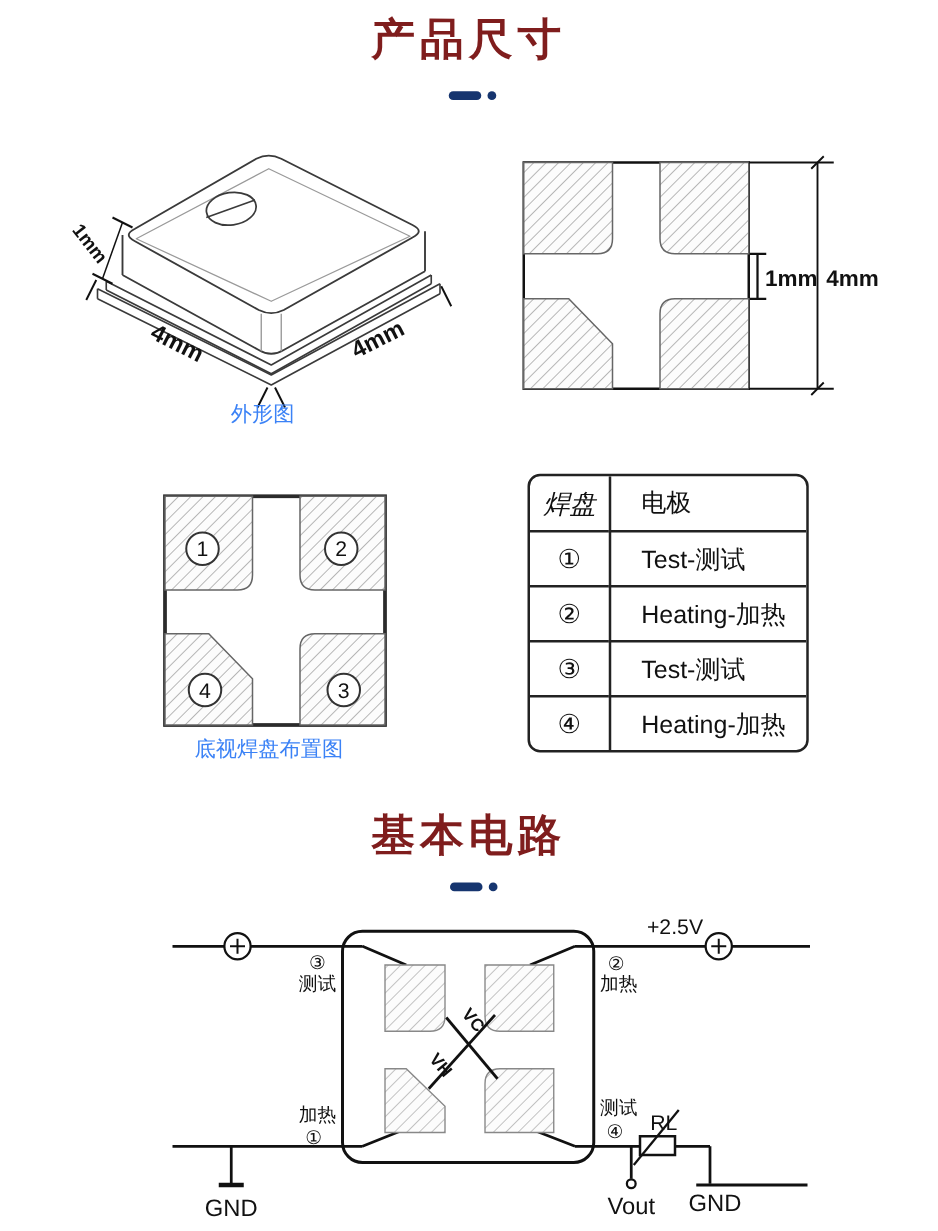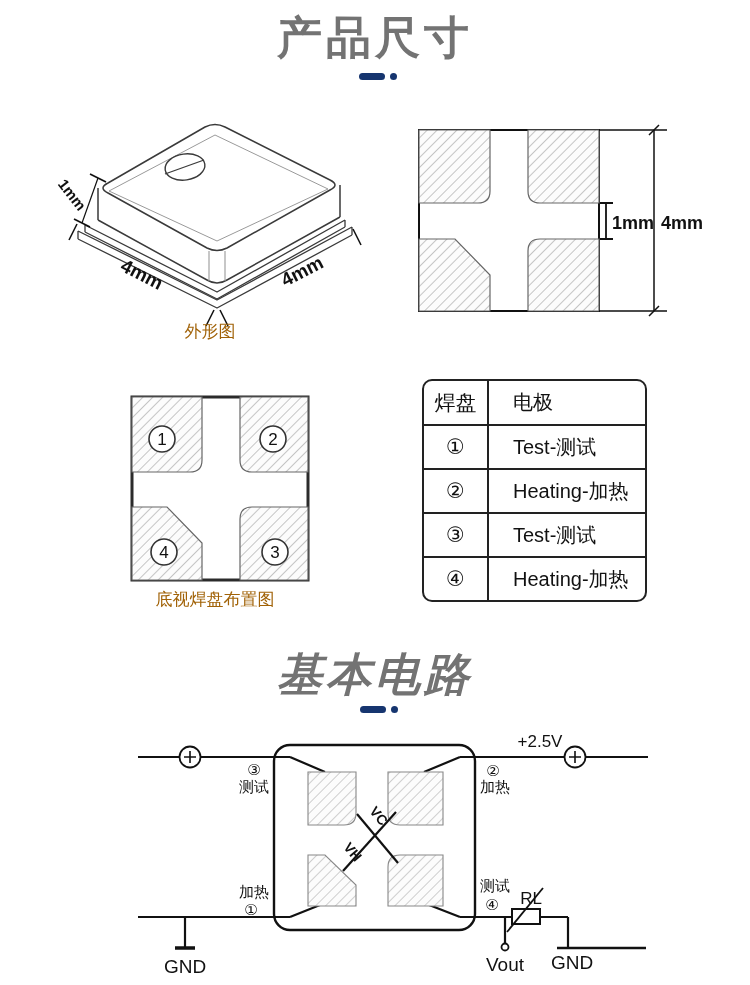--- a/index.html
+++ b/index.html
@@ -1,31 +1,31 @@
 <!DOCTYPE html>
 <html><head>
 <meta charset="utf-8">
 <style>
   html,body{margin:0;padding:0;background:#fff;}
   #page{position:relative;width:750px;height:985px;background:#ffffff;overflow:hidden;
         font-family:"Liberation Sans","DejaVu Sans",sans-serif;color:#111;}
   .sec-title{position:absolute;left:0;width:750px;text-align:center;
-        font-size:45px;font-weight:800;letter-spacing:4px;color:#737373;}
+        font-size:35px;font-weight:800;letter-spacing:4px;color:#7f1d1d;}
   .dash{position:absolute;background:#16356f;border-radius:3.5px;width:26px;height:7px;}
   .dot{position:absolute;background:#16356f;border-radius:50%;width:7px;height:7px;}
-  .caption{position:absolute;font-size:17px;color:#a16207;text-align:center;}
+  .caption{position:absolute;font-size:17px;color:#3b82f6;text-align:center;}
   svg{position:absolute;overflow:visible;}
   svg text{font-family:"Liberation Sans","DejaVu Sans",sans-serif;fill:#111;}
   
   #spec-table{position:absolute;left:422px;top:379px;width:221px;height:219px;
        border:2px solid #222;border-radius:10px;overflow:hidden;background:#fff;
        display:grid;grid-template-columns:63px 1fr;grid-template-rows:43px 44px 44px 44px 44px;
        font-size:20px;}
   .tcell{display:flex;align-items:center;}
-  .tcell.num{justify-content:center;font-size:21px;}
+  .tcell.num{justify-content:center;font-size:21px;font-style:italic;}
   .tcell.txt{padding-left:24px;}
   .tcell.bt{border-top:2px solid #222;}
   .tcell.bl{border-left:2px solid #222;}
 </style>
 </head>
 <body>
 
 <div id="page">
 
   <div class="sec-title" style="top:8px;">产品尺寸</div>
@@ -123,21 +123,21 @@
     <div class="tcell num bt">①</div>
     <div class="tcell txt bt bl">Test-测试</div>
     <div class="tcell num bt">②</div>
     <div class="tcell txt bt bl">Heating-加热</div>
     <div class="tcell num bt">③</div>
     <div class="tcell txt bt bl">Test-测试</div>
     <div class="tcell num bt">④</div>
     <div class="tcell txt bt bl">Heating-加热</div>
   </div>
 
-  <div class="sec-title" style="top:645px;font-style:italic;">基本电路</div>
+  <div class="sec-title" style="top:645px;">基本电路</div>
   <div class="dash" style="left:360px;top:706px;"></div>
   <div class="dot" style="left:391px;top:706px;"></div>
 
   <svg style="left:80px;top:725px;" width="610" height="260" viewBox="0 0 610 260">
     <defs>
       <pattern id="hD" width="7" height="7" patternUnits="userSpaceOnUse" patternTransform="rotate(45)">
         <rect width="7" height="7" fill="#fcfcfc"></rect>
         <line x1="0" y1="0" x2="0" y2="7" stroke="#b5b5b5" stroke-width="1.3"></line>
       </pattern>
     </defs>

